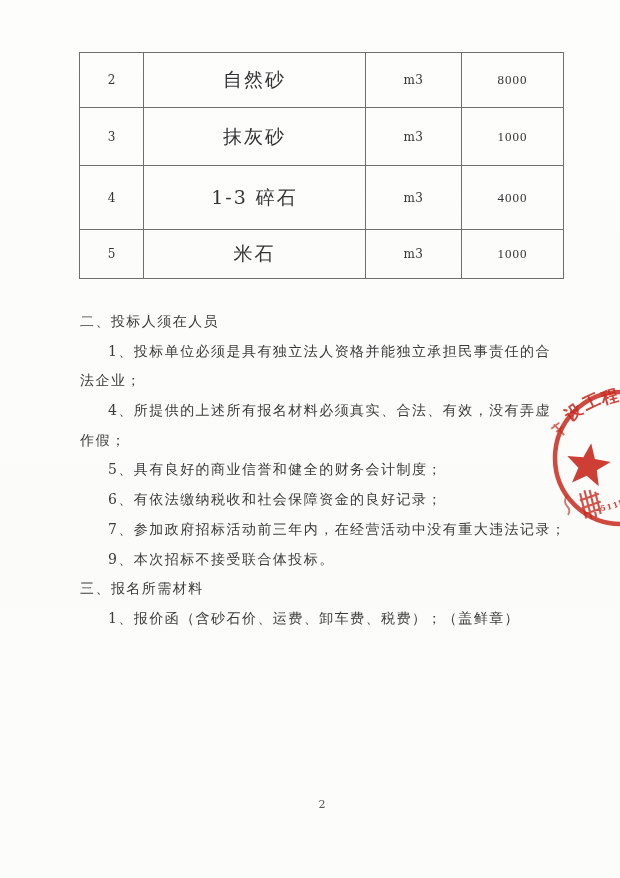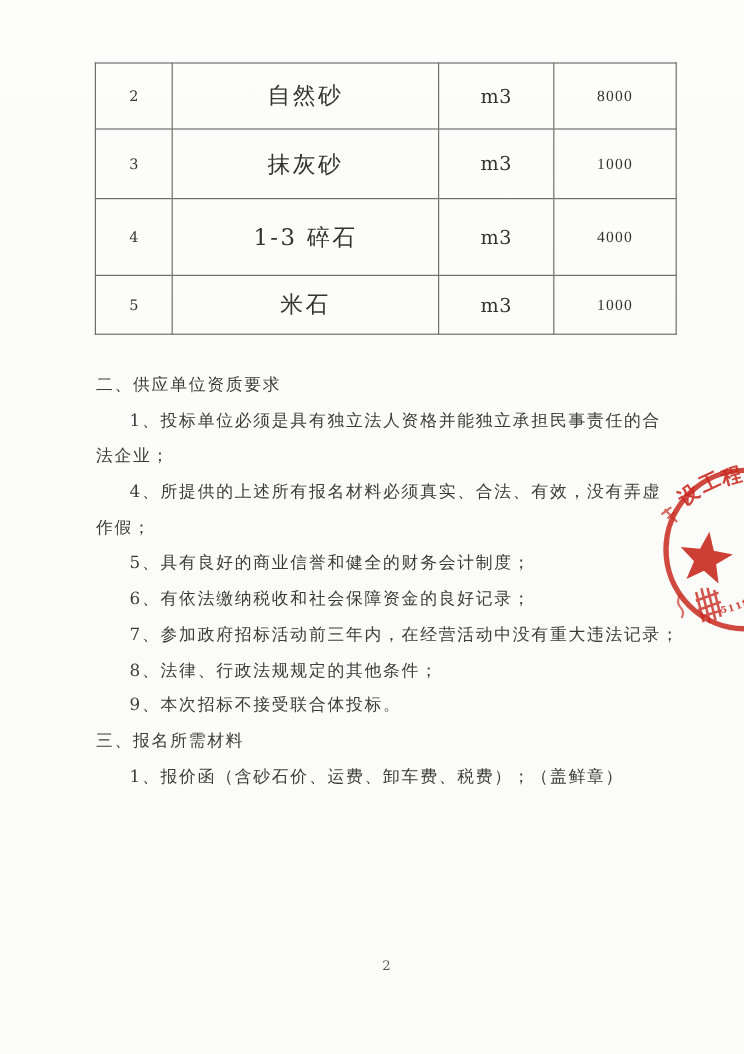--- a/index.html
+++ b/index.html
@@ -30,21 +30,21 @@
     vertical-align: middle;
     color: #333;
     padding: 0;
   }
   .doc-table tr:nth-child(1) { height: 55px; }
   .doc-table tr:nth-child(2) { height: 58px; }
   .doc-table tr:nth-child(3) { height: 64px; }
   .doc-table tr:nth-child(4) { height: 49px; }
   td.c-no   { font-size: 12px; }
   td.c-name { font-size: 19px; letter-spacing: 2px; }
-  td.c-unit { font-size: 16px; letter-spacing: .5px; }
+  td.c-unit { font-size: 12px; letter-spacing: .5px; }
   td.c-qty  { font-size: 13px; letter-spacing: 1px; font-family: Liberation Serif, serif; }
 
   
   .content {
     position: absolute; left: 80px; top: 307px; width: 500px;
     color: #3b3b3b;
     font-size: 14px;
     letter-spacing: 1.45px;
   }
   .line {
@@ -106,29 +106,28 @@
             <td class="c-no">5</td>
             <td class="c-name">米石</td>
             <td class="c-unit">m3</td>
             <td class="c-qty">1000</td>
           </tr>
         </tbody>
     </table>
   </div>
 
   <div class="content" id="content-block">
-      <div class="line ind-section">二、供应单位资质要求</div>
+      <div class="line ind-section">二、投标人须在人员</div>
       <div class="line ind-item">1、投标单位必须是具有独立法人资格并能独立承担民事责任的合</div>
       <div class="line ind-cont">法企业；</div>
       <div class="line ind-item">4、所提供的上述所有报名材料必须真实、合法、有效，没有弄虚</div>
       <div class="line ind-cont">作假；</div>
       <div class="line ind-item">5、具有良好的商业信誉和健全的财务会计制度；</div>
       <div class="line ind-item">6、有依法缴纳税收和社会保障资金的良好记录；</div>
       <div class="line ind-item">7、参加政府招标活动前三年内，在经营活动中没有重大违法记录；</div>
-      <div class="line ind-item">8、法律、行政法规规定的其他条件；</div>
       <div class="line ind-item">9、本次招标不接受联合体投标。</div>
       <div class="line ind-section">三、报名所需材料</div>
       <div class="line ind-item">1、报价函（含砂石价、运费、卸车费、税费）；（盖鲜章）</div>
     </div>
 
   <div class="stamp">
     <svg id="stamp-svg" width="110" height="185" viewBox="0 0 110 185">
       <defs>
         <path id="codeArc" d="M 70,146 Q 102,150 134,122" fill="none"></path>
       </defs>

